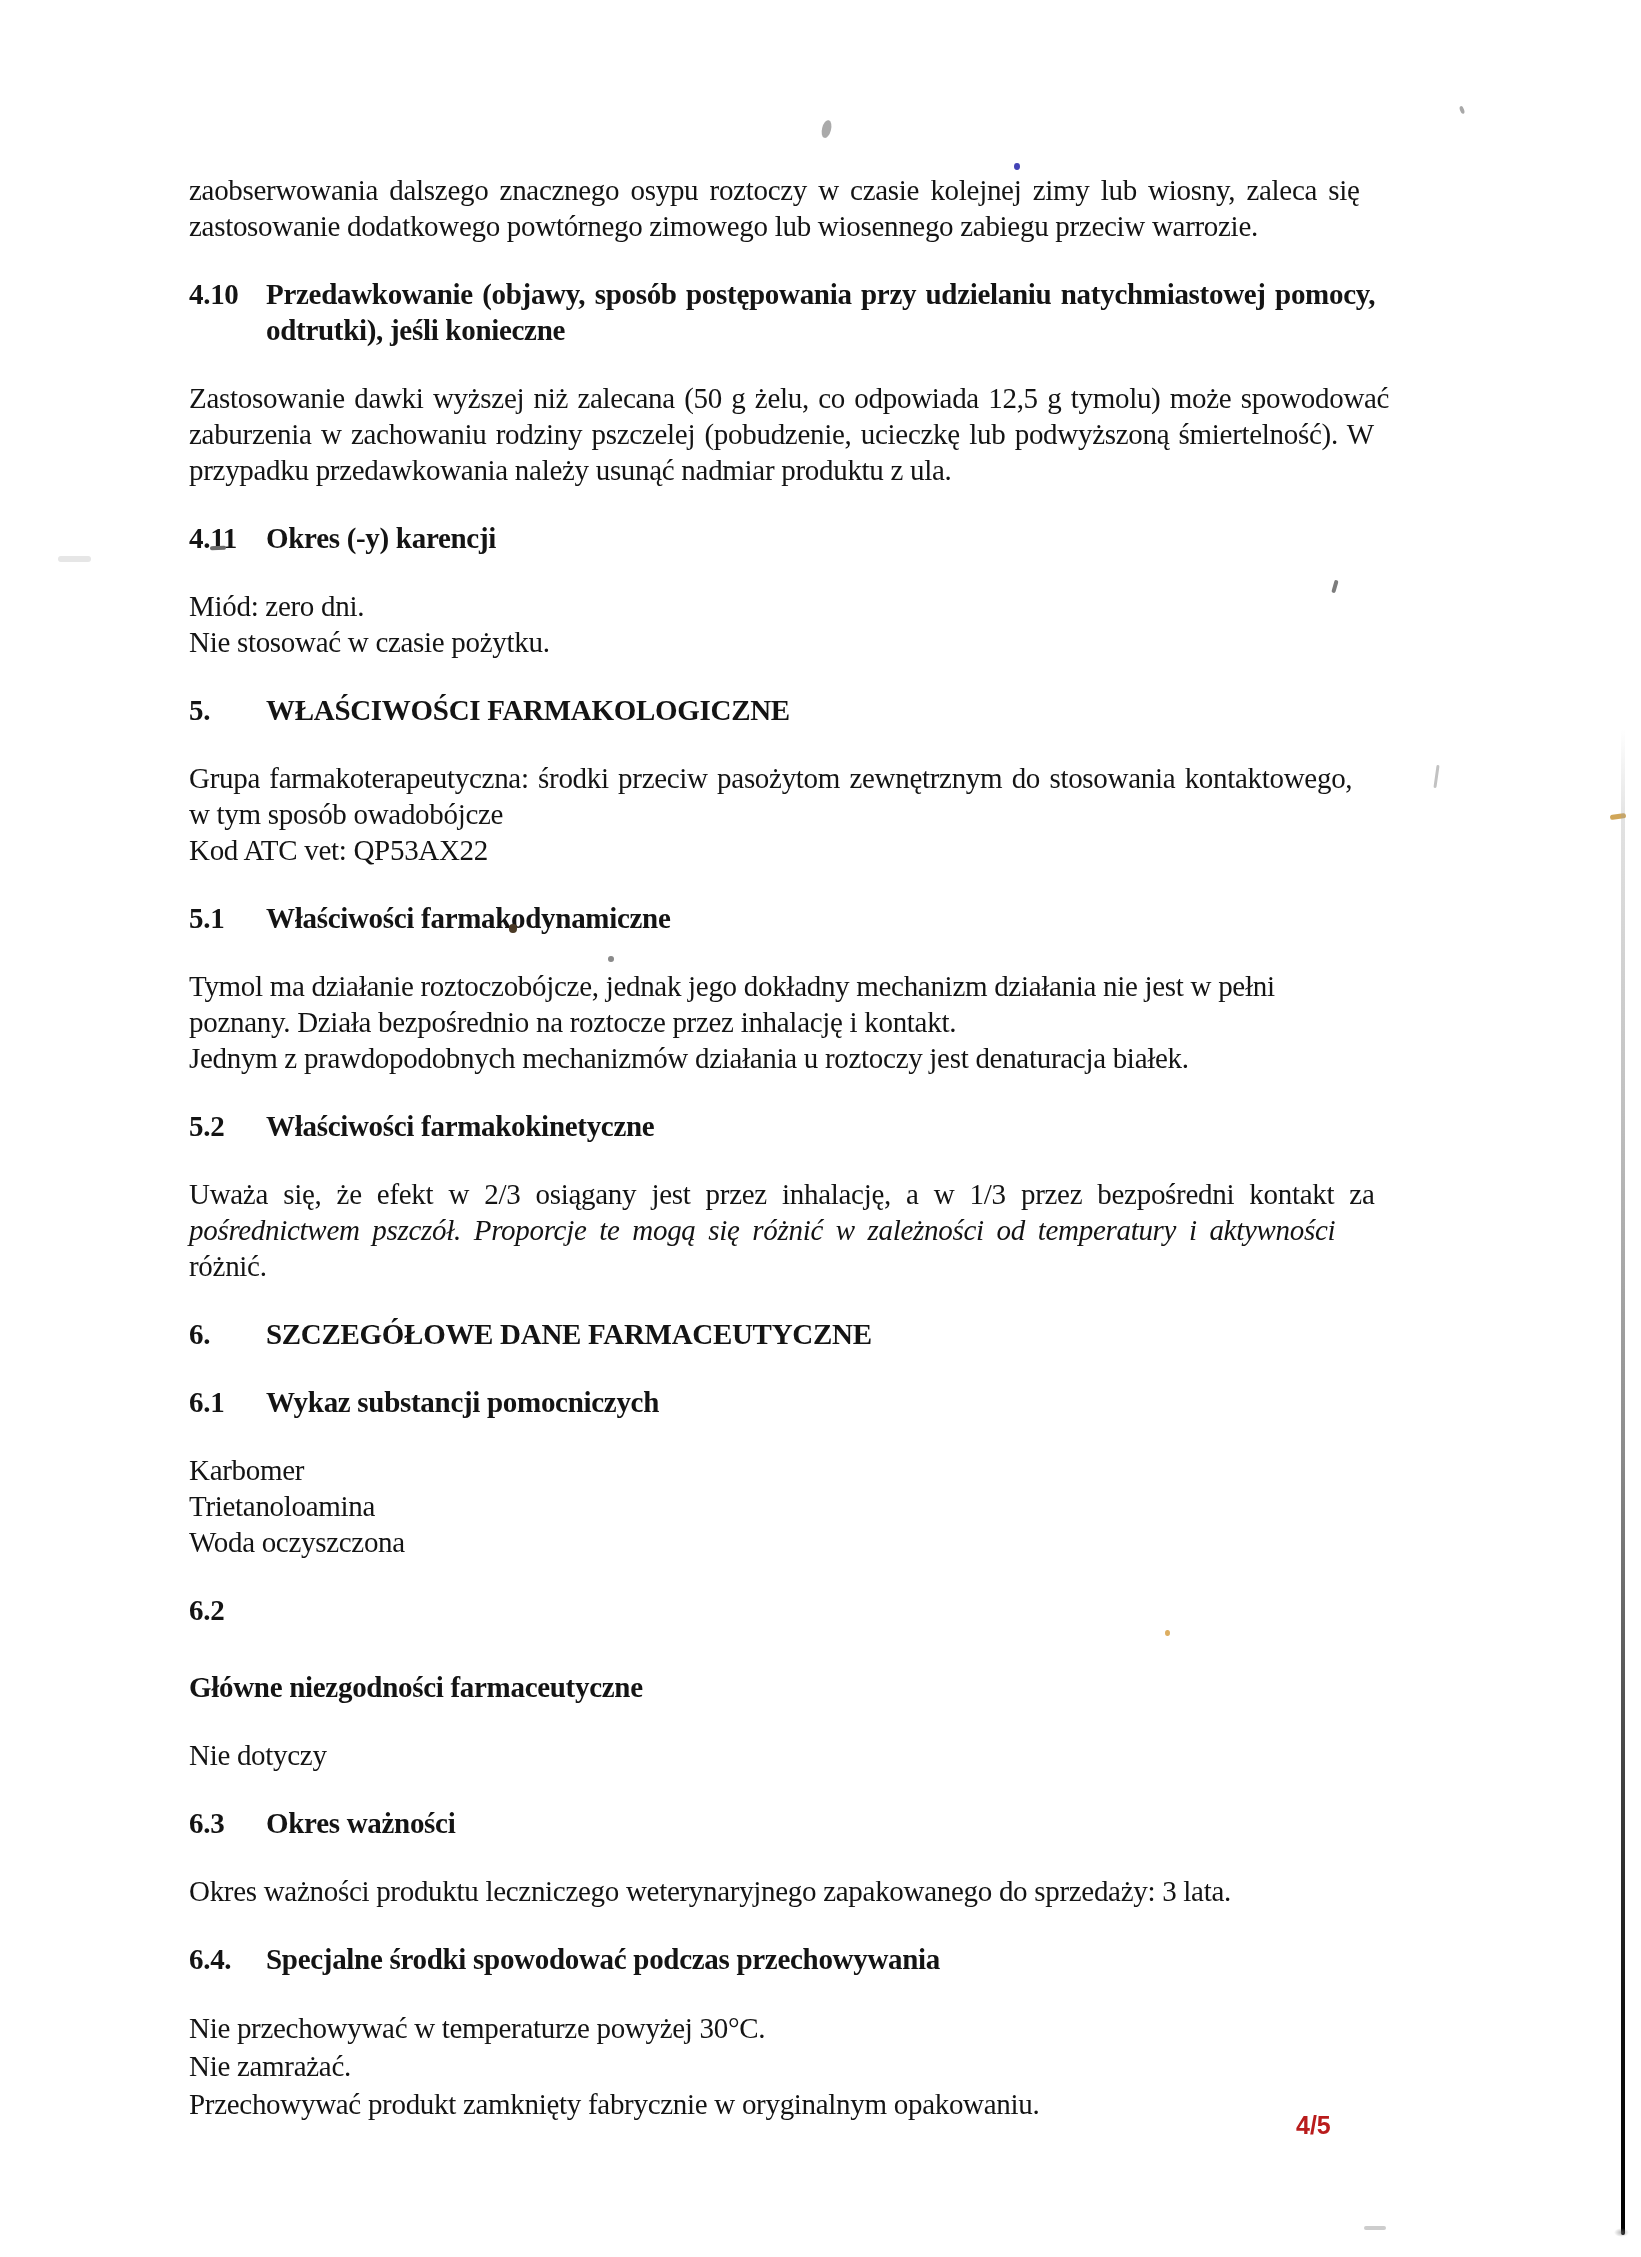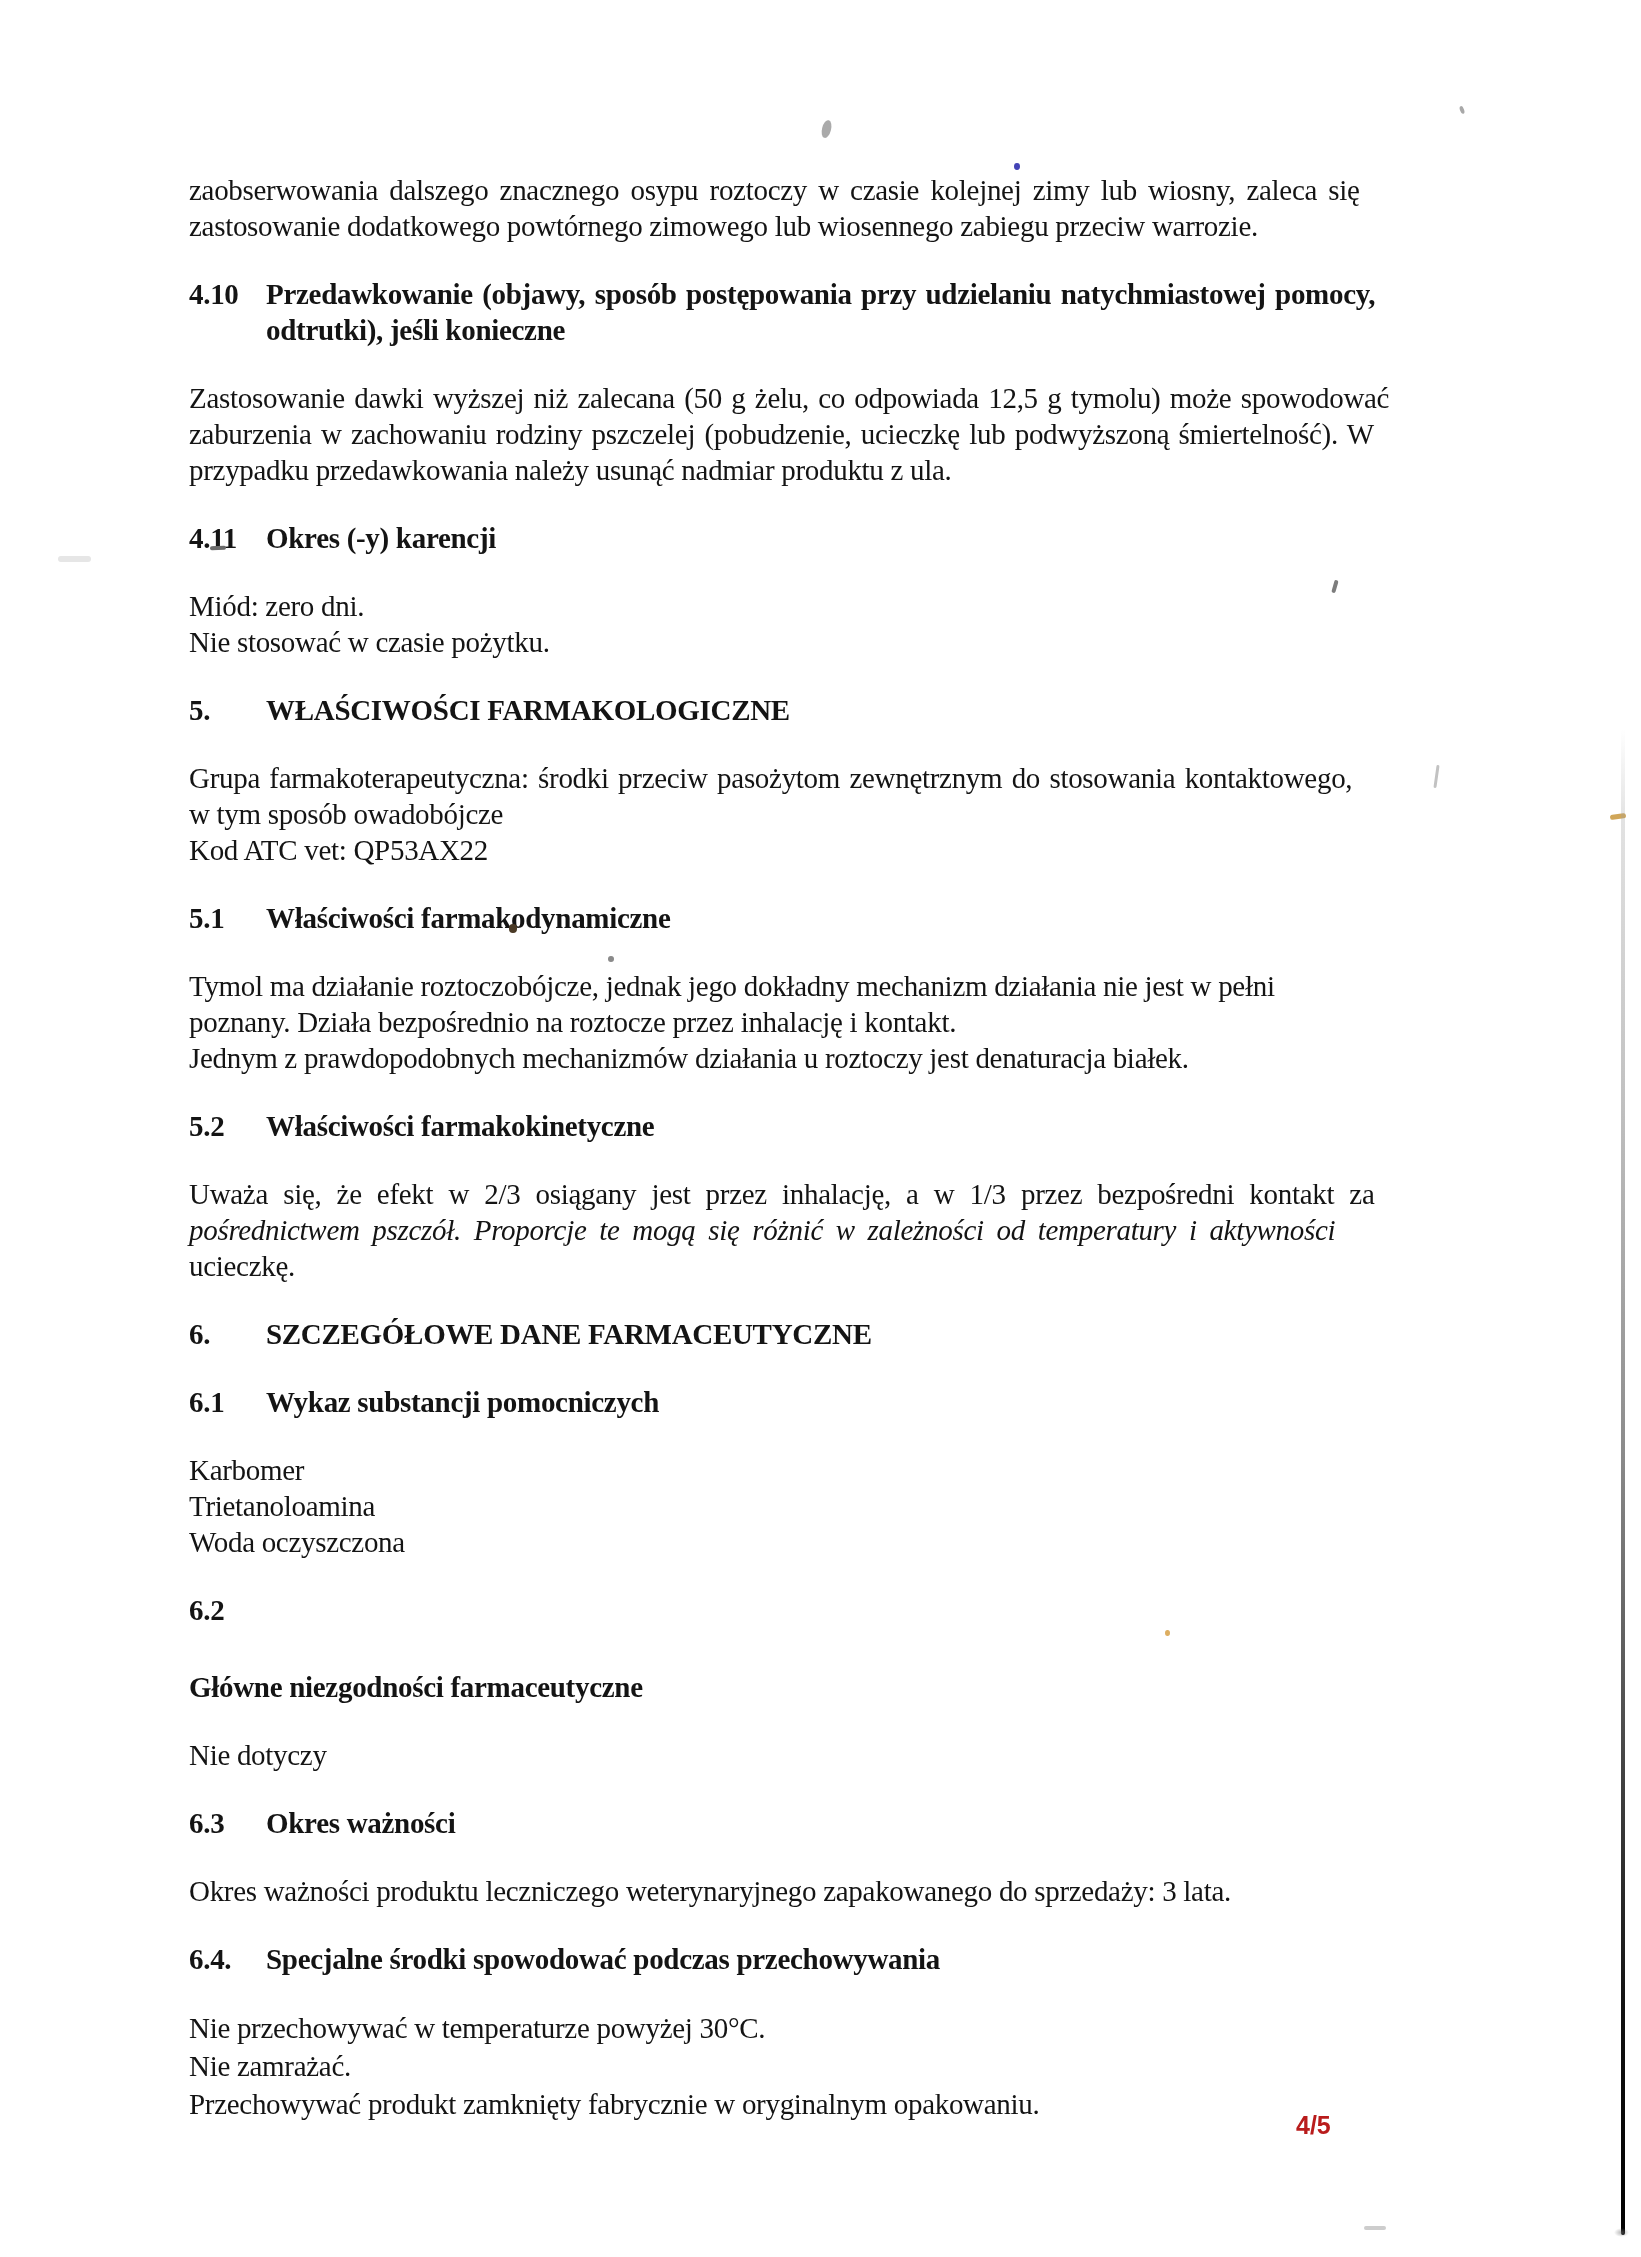--- a/index.html
+++ b/index.html
@@ -111,21 +111,21 @@
     <div class="block heading">
       <span class="hnum">5.2</span>
       <div class="htext">
         <div class="line">Właściwości farmakokinetyczne</div>
       </div>
     </div>
 
     <div class="block">
       <div class="line ws8">Uważa się, że efekt w 2/3 osiągany jest przez inhalację, a w 1/3 przez bezpośredni kontakt za</div>
       <div class="line ws6">pośrednictwem pszczół. Proporcje te mogą się różnić w zależności od temperatury i aktywności</div>
-      <div class="line">ucieczkę.</div>
+      <div class="line">różnić.</div>
     </div>
 
     <div class="block heading">
       <span class="hnum">6.</span>
       <div class="htext">
         <div class="line">SZCZEGÓŁOWE DANE FARMACEUTYCZNE</div>
       </div>
     </div>
 
     <div class="block heading">

